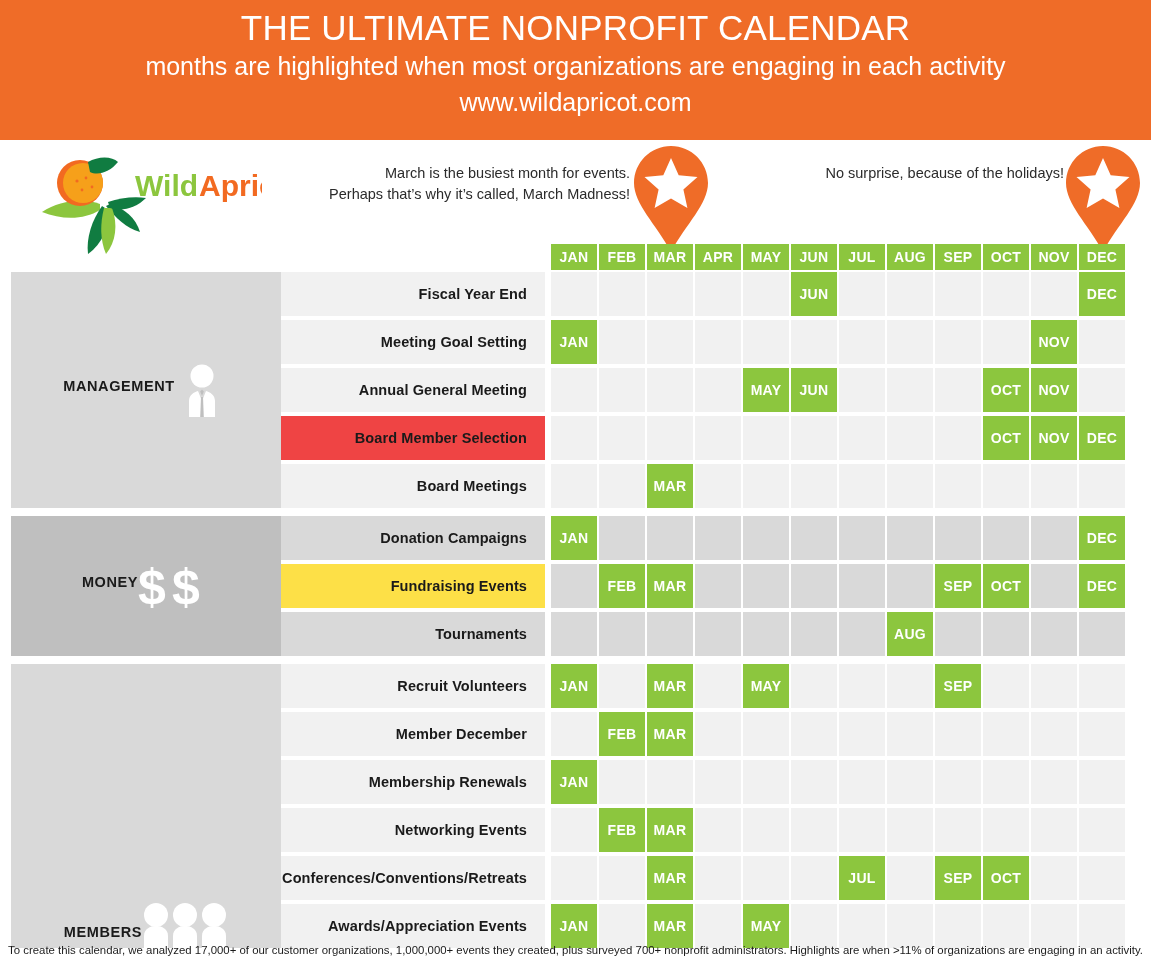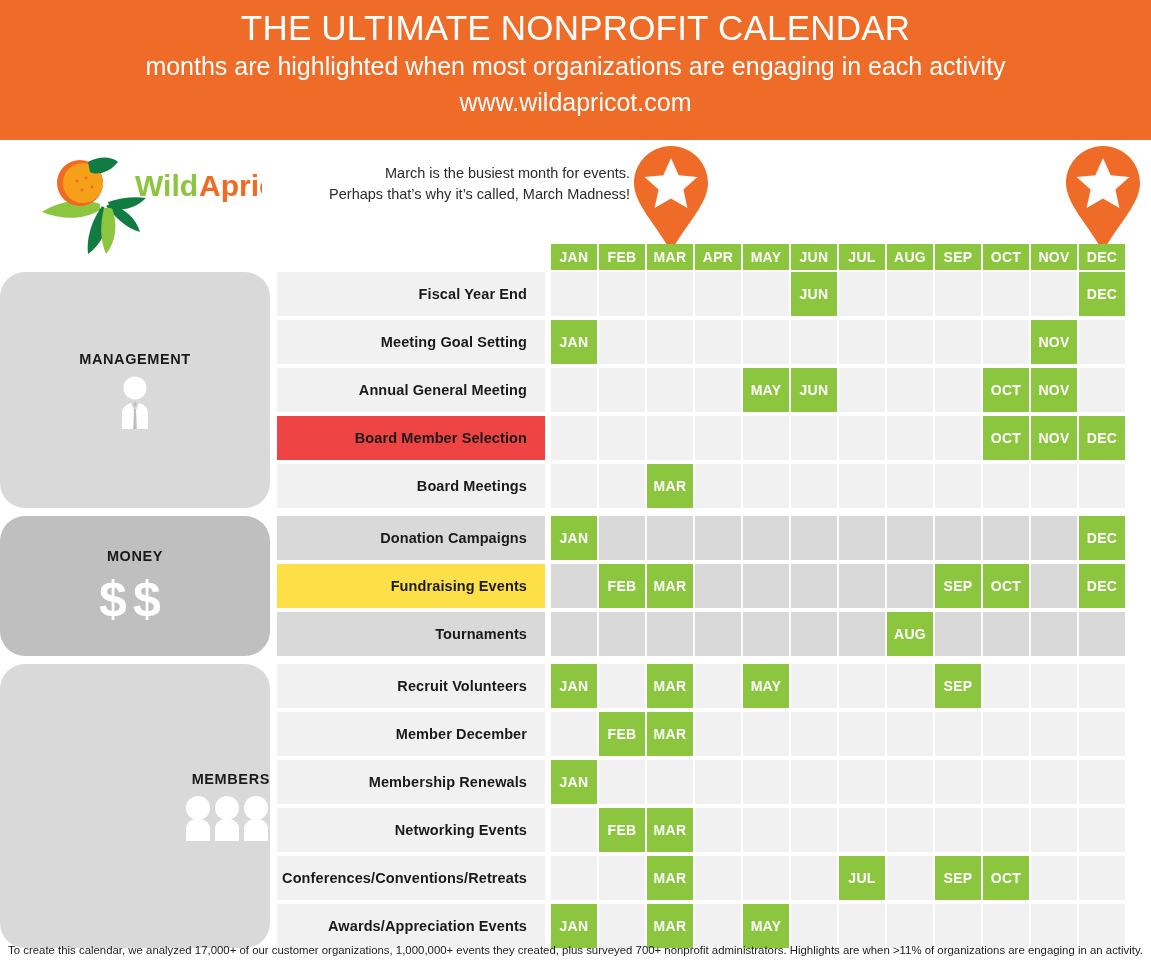--- a/index.html
+++ b/index.html
@@ -58,24 +58,23 @@
   .mcell{
     position:absolute;top:0;width:46px;height:26px;
     background:#8CC63E;color:#ffffff;
     font-size:14px;font-weight:bold;letter-spacing:.3px;
     display:flex;align-items:center;justify-content:center;
     box-sizing:border-box;
   }
 
   
   .cat{
-    position:absolute;left:0;width:270px;
-    display:flex;flex-direction:column;align-items:center;justify-content:center;
+    position:absolute;left:11px;width:270px;
+    display:flex;flex-direction:row;align-items:center;justify-content:center;
     box-sizing:border-box;
-    border-radius:25px;
   }
   .cat-label{
     color:#1a1a1a;font-size:14.5px;font-weight:bold;letter-spacing:.6px;
     margin-bottom:8px;text-align:center;
   }
   .cat-icon{line-height:0;}
 
   
   .row{position:absolute;left:277px;height:44px;}
   .rowlabel{
@@ -138,20 +137,21 @@
     <div data-name="annotation-march-line2">Perhaps that’s why it’s called, March Madness!</div>
   </div>
   <div class="pin pin-left" data-name="map-pin-march">
     <svg width="74" height="106" viewBox="0 0 74 106" xmlns="http://www.w3.org/2000/svg" data-name="star-pin-icon">
       <path d="M37 0 C16.6 0 0 16.6 0 37 C0 58 22 78 37 106 C52 78 74 58 74 37 C74 16.6 57.4 0 37 0 Z" fill="#EF6C28"></path>
       <path d="M37 12 L44.7 29.2 L63.5 31 L49.4 43.6 L53.4 62 L37 52.4 L20.6 62 L24.6 43.6 L10.5 31 L29.3 29.2 Z" fill="#ffffff"></path>
     </svg>
   </div>
 
   <div class="note note-right" data-name="annotation-december">
+    <div data-name="annotation-december-line2">No surprise, because of the holidays!</div>
   </div>
   <div class="pin pin-right" data-name="map-pin-december">
     <svg width="74" height="106" viewBox="0 0 74 106" xmlns="http://www.w3.org/2000/svg" data-name="star-pin-icon">
       <path d="M37 0 C16.6 0 0 16.6 0 37 C0 58 22 78 37 106 C52 78 74 58 74 37 C74 16.6 57.4 0 37 0 Z" fill="#EF6C28"></path>
       <path d="M37 12 L44.7 29.2 L63.5 31 L49.4 43.6 L53.4 62 L37 52.4 L20.6 62 L24.6 43.6 L10.5 31 L29.3 29.2 Z" fill="#ffffff"></path>
     </svg>
   </div>
 
   <div class="grid" id="grid" data-name="calendar-grid">
     <div class="monthrow" id="monthrow" data-name="month-header-row">

